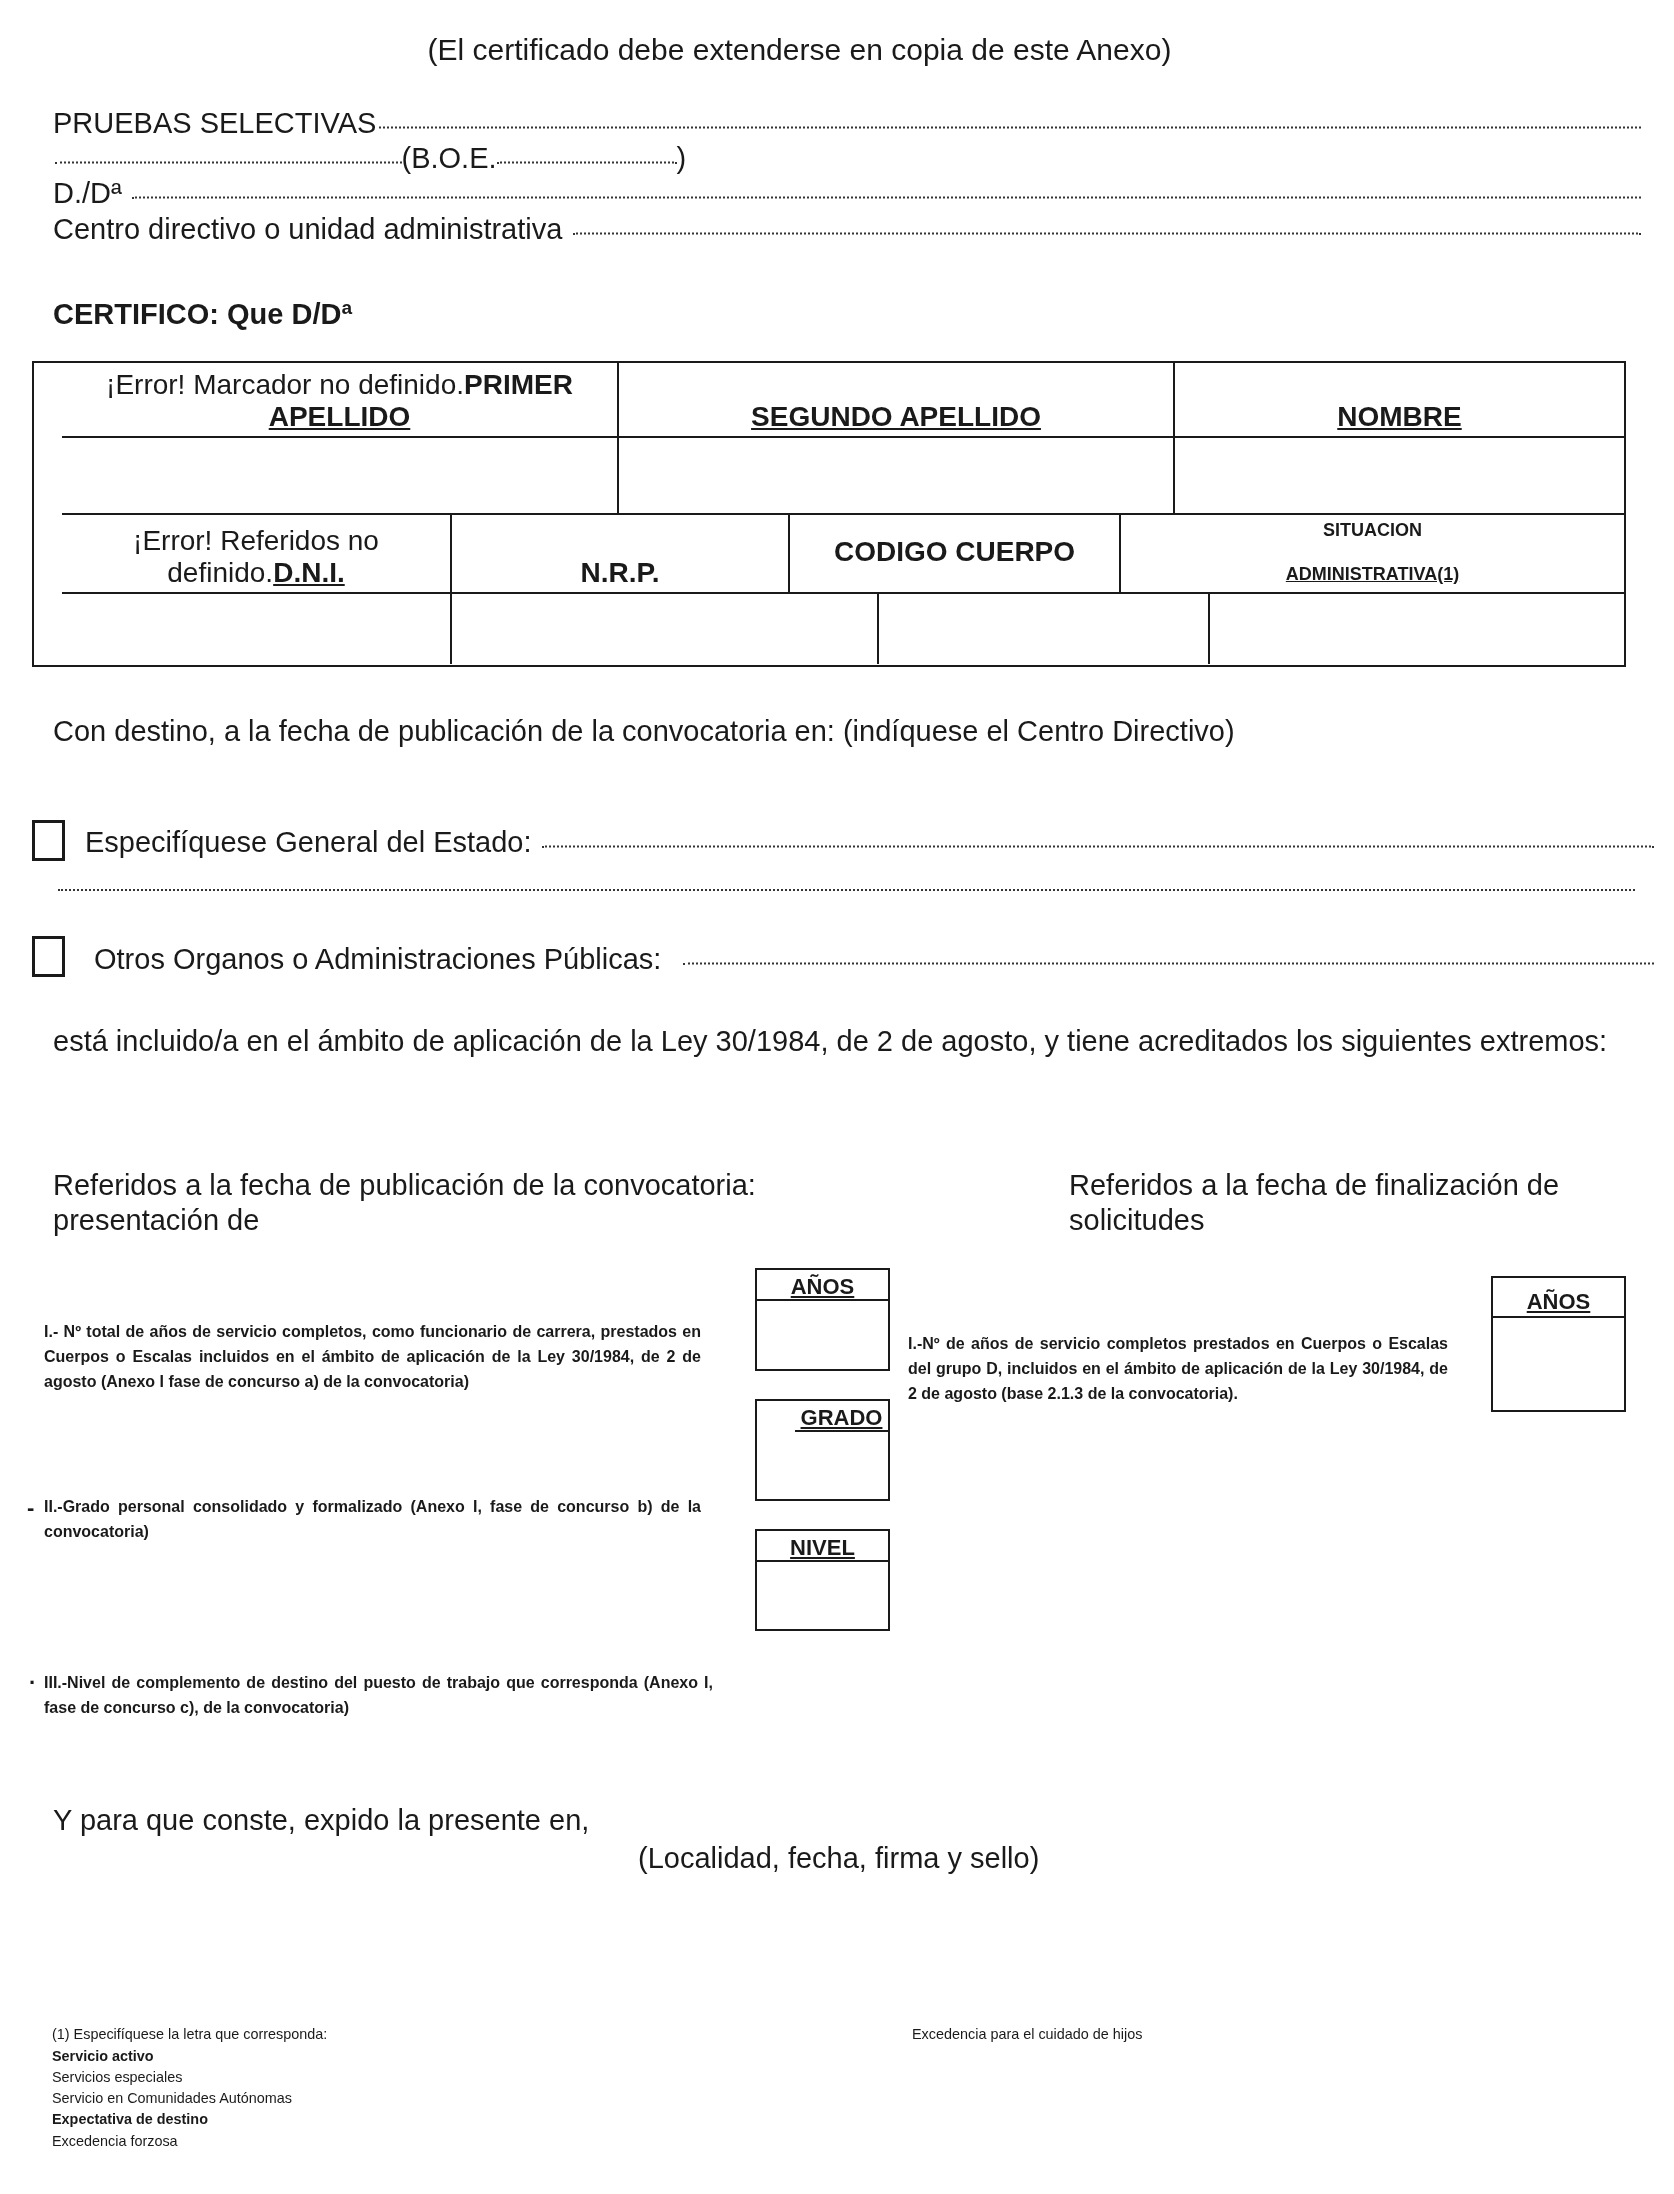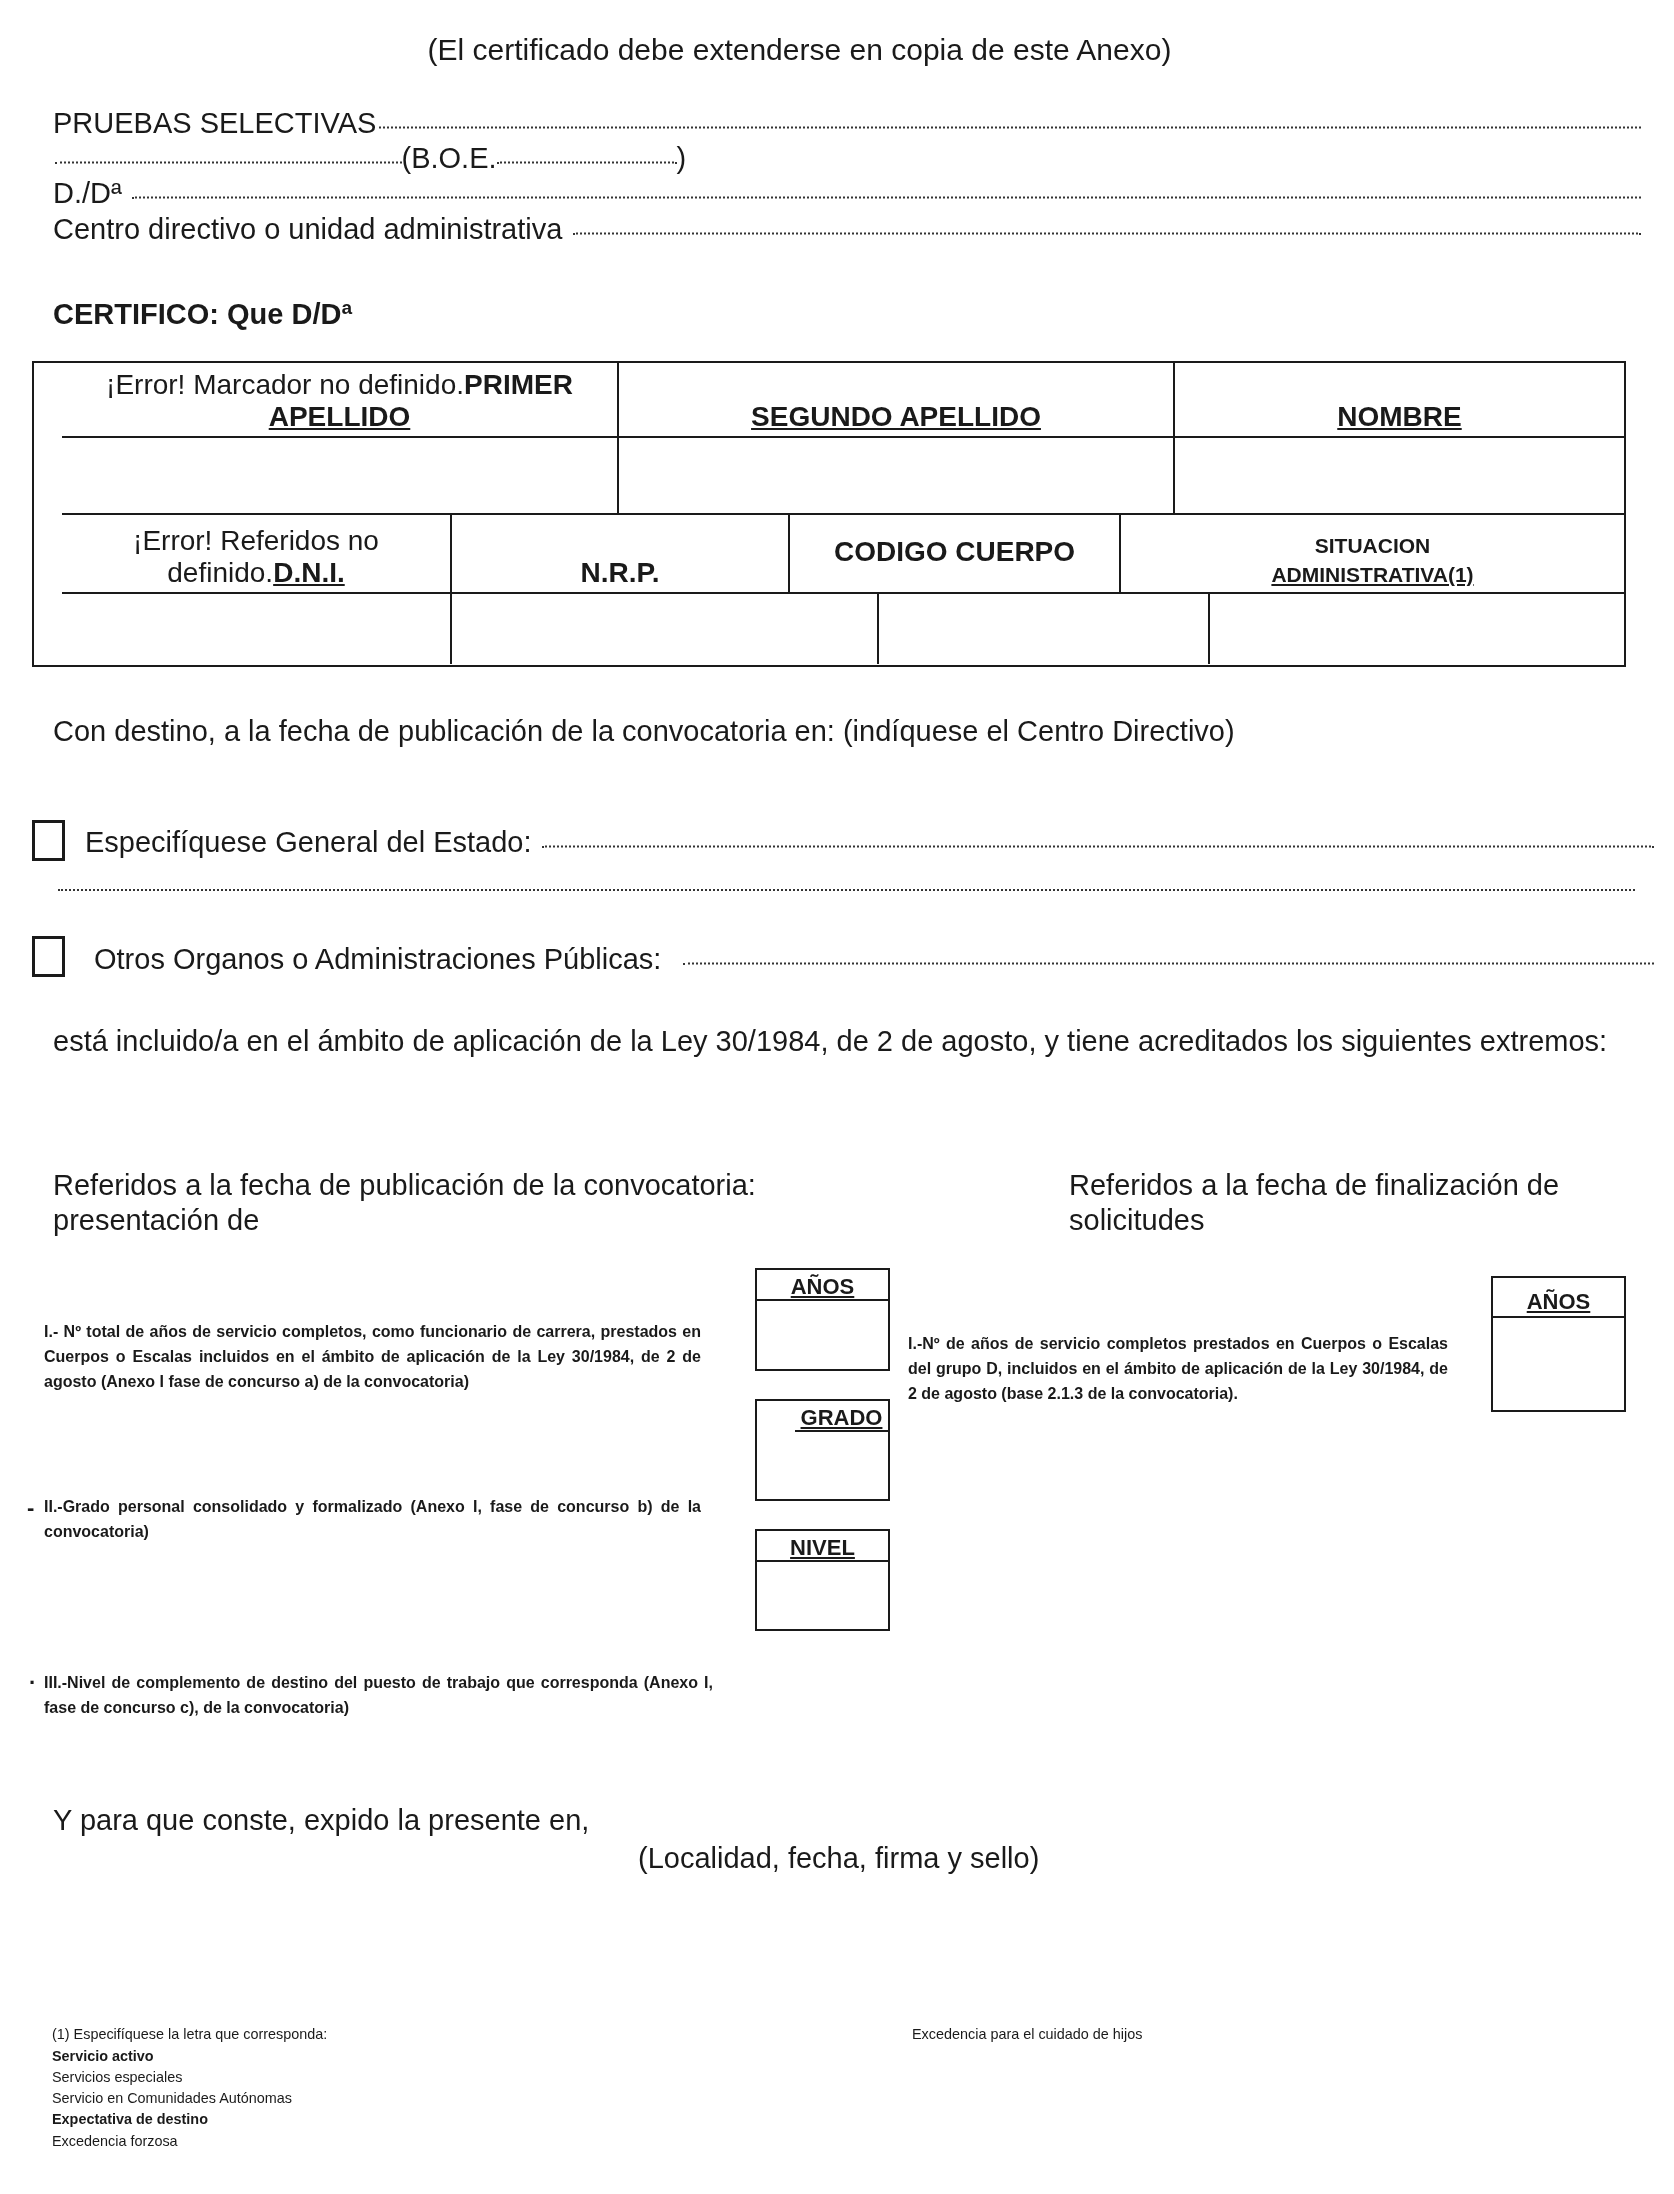--- a/index.html
+++ b/index.html
@@ -92,21 +92,21 @@
     <div class="tcell" style="width:390px;">
       <div>¡Error! Referidos no</div>
       <div><span>definido.</span><span class="u">D.N.I.</span></div>
     </div>
     <div class="tcell center" style="width:338px;justify-content:flex-end;">
       <div class="hb">N.R.P.</div>
     </div>
     <div class="tcell center" style="width:331px;">
       <div class="hb">CODIGO CUERPO</div>
     </div>
-    <div class="tcell" style="flex:1; font-size:21px; line-height:29px;">
+    <div class="tcell" style="flex:1; font-size:18px; line-height:29px;gap:15px;">
       <div class="hb">SITUACION</div>
       <div class="u">ADMINISTRATIVA(1)</div>
     </div>
   </div>
 
   <div class="trow last" style="top:230px; height:71px;">
     <div class="tcell" style="width:390px;"></div>
     <div class="tcell" style="width:427px;"></div>
     <div class="tcell" style="width:331px;"></div>
     <div class="tcell" style="flex:1;"></div>

